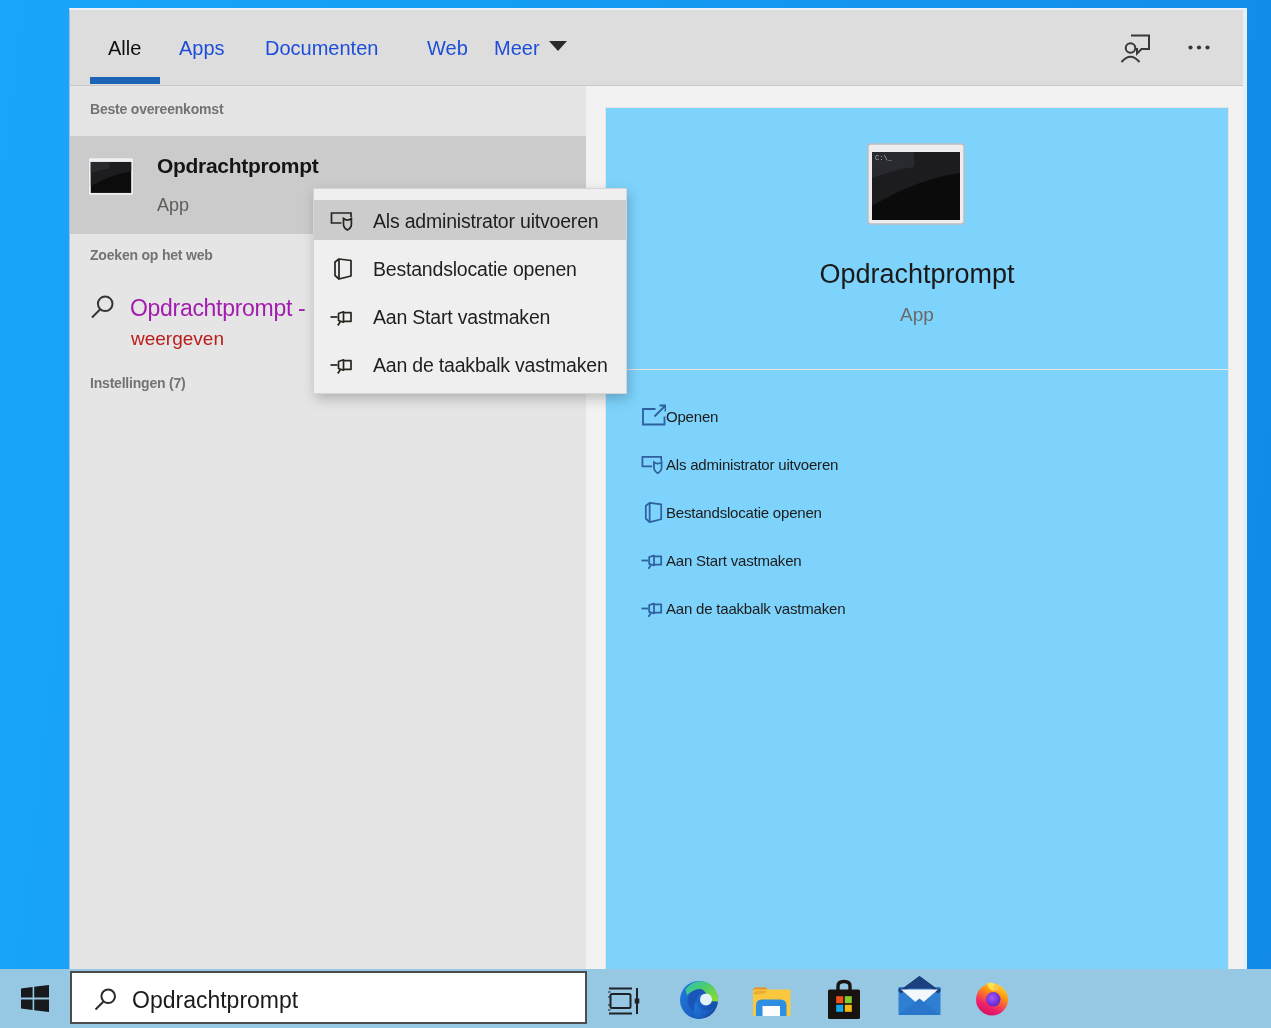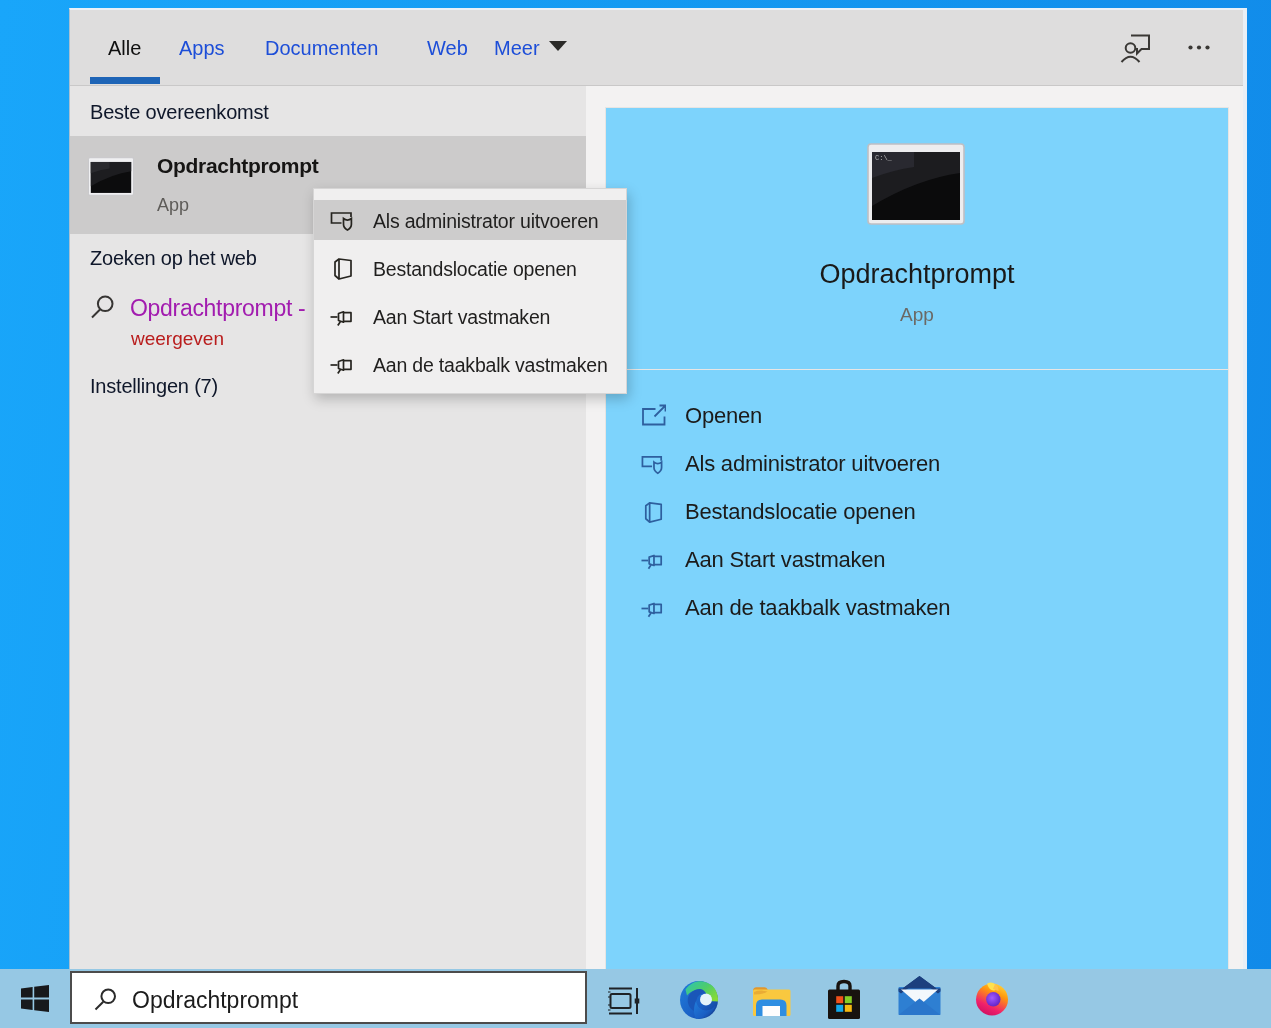--- a/index.html
+++ b/index.html
@@ -8,30 +8,30 @@
 .abs{position:absolute}
 #win{position:absolute;left:69px;top:8px;width:1173px;height:961px;
  border-top:2px solid #eaf1f8;border-right:4px solid #e9eff6;border-left:1px solid #a8bfd0;box-sizing:content-box;
  background:#f3f2f2}
 #tabbar{position:absolute;left:0;top:0;width:100%;height:75px;background:#dedddd;border-bottom:1px solid #c9c8c8}
 .tab{position:absolute;top:27px;font-size:20px;color:#1d4ed8}
 #tab-underline{position:absolute;left:20px;top:67px;width:70px;height:7px;background:#1e64b6}
 #leftpanel{position:absolute;left:0;top:76px;width:516px;height:885px;background:#e6e5e5}
 #rightregion{position:absolute;left:516px;top:76px;right:0;height:885px;background:#f3f2f2}
 #card{position:absolute;left:535px;top:97px;width:624px;height:996px;background:#7dd3fc;border:1px solid #e7e5e3;box-sizing:border-box}
-.hdr{position:absolute;left:20px;font-size:20px;font-weight:normal;color:#0f172a;letter-spacing:-0.2px}
+.hdr{position:absolute;left:20px;font-size:14px;font-weight:bold;color:#737373;letter-spacing:-0.2px}
 #bestrow{position:absolute;left:0;top:126px;width:516px;height:98px;background:#cccbcb}
 #menu{position:absolute;left:243px;top:178px;width:314px;height:206px;background:#f0efef;border:1px solid #d6d5d5;box-sizing:border-box;box-shadow:2px 5px 12px rgba(0,0,0,0.22);z-index:50}
 .mitem{position:absolute;left:0;width:100%;height:48px;display:flex;align-items:center}
 .mitem .mico{margin-left:16px;width:26px;height:26px;flex:none}
 .mitem .mtxt{margin-left:17px;font-size:19.5px;color:#201f1e;letter-spacing:-0.2px}
 #mhl{position:absolute;left:0;top:11px;width:100%;height:40px;background:#cdcccc}
 .citem{position:absolute;left:0;width:100%;height:48px;display:flex;align-items:center}
 .citem .cico{margin-left:35px;width:25px;height:25px;flex:none}
-.citem .ctxt{margin-left:19px;font-size:22px;color:#1c1b1a;letter-spacing:-0.2px}
+.citem .ctxt{font-size:15px;color:#1c1b1a;letter-spacing:-0.2px}
 #taskbar{position:absolute;left:0;top:969px;width:1271px;height:59px;background:#96c8e4}
 #sbox{position:absolute;left:70px;top:2px;width:517px;height:53px;background:#fff;border:2px solid #4c4c4c;box-sizing:border-box}
 #sbox .stxt{position:absolute;left:60px;top:14px;font-size:23px;color:#1b1b1b}
 .tico{position:absolute}
 </style></head>
 <body>
 <div id="win">
   <div id="tabbar">
     <div class="tab" style="left:38px;color:#101010;font-weight:normal">Alle</div>
     <div class="tab" style="left:109px">Apps</div>

